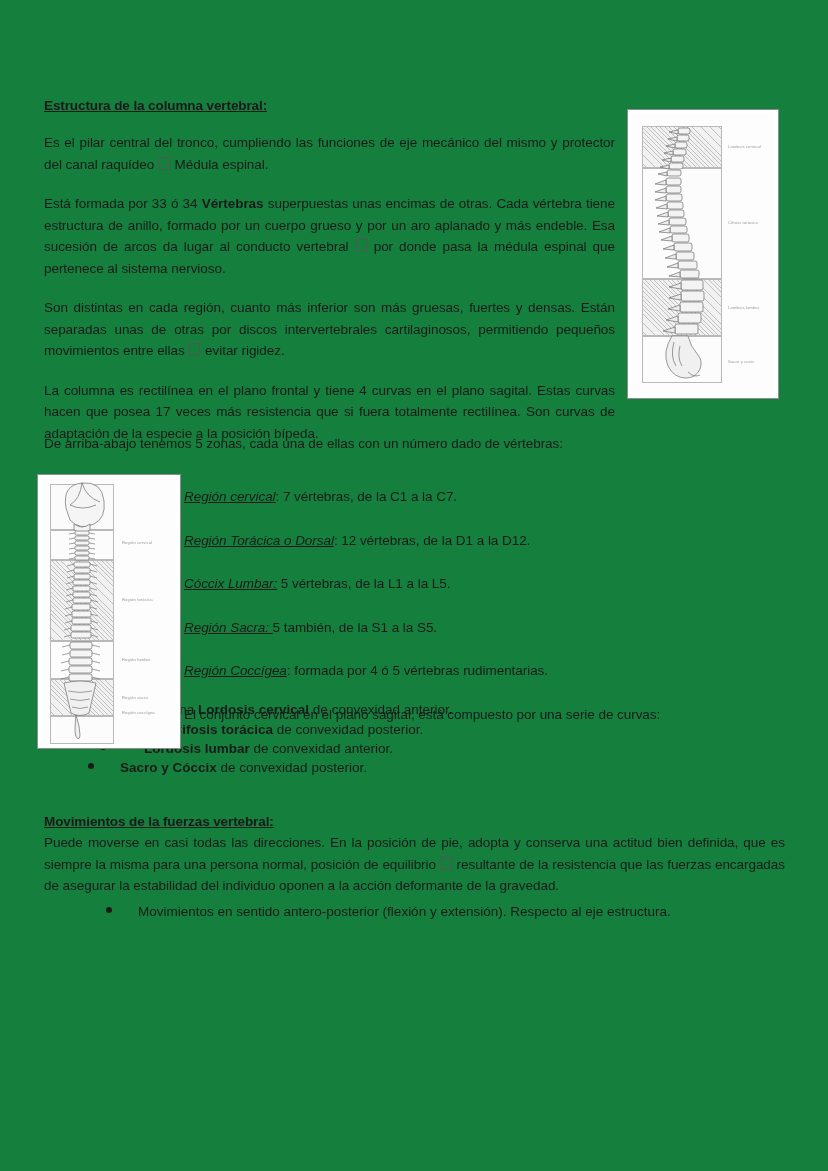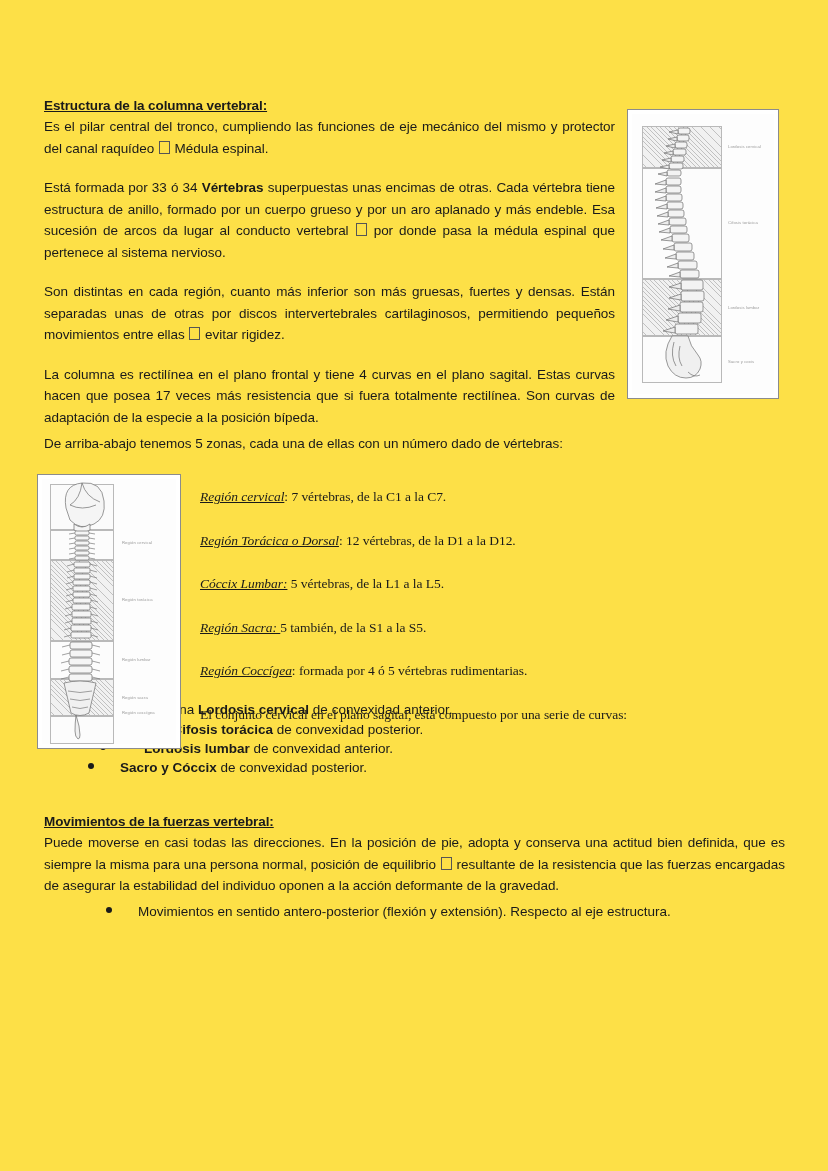--- a/index.html
+++ b/index.html
@@ -12,21 +12,21 @@
     height: 1171px;
     position: relative;
     font-family: "Liberation Sans", sans-serif;
     color: #1a1a1a;
     overflow: hidden;
   }
 
   .page {
     position: absolute;
     inset: 0;
-    background: #fde047;
+    background: #15803d;
   }
 
   
   .heading {
     font-size: 13.5px;
     font-weight: bold;
     text-decoration: underline;
     line-height: 20px;
     letter-spacing: -0.1px;
   }
@@ -54,36 +54,35 @@
     font-size: 0;
   }
 
   
   #sec-estructura {
     position: absolute;
     left: 44px;
     top: 96px;
     width: 571px;
   }
-  #sec-estructura .para { margin-top: 0; }
+  #sec-estructura .para { margin-top: 16px; }
   #sec-estructura .spaced { margin-top: 18px; }
 
   #sec-partes-head {
     position: absolute;
     left: 44px;
     top: 425px;
     width: 640px;
   }
 
   #sec-regiones {
     position: absolute;
-    left: 200px;
+    left: 184px;
     top: 478px;
     width: 520px;
-    font-family: Liberation Serif, serif;
   }
   #sec-regiones .reg { margin-bottom: 22px; }
   #sec-regiones .reg:last-child { margin-bottom: 0; }
 
   #sec-curvas-list {
     position: absolute;
     left: 100px;
     top: 700px;
     width: 600px;
   }

